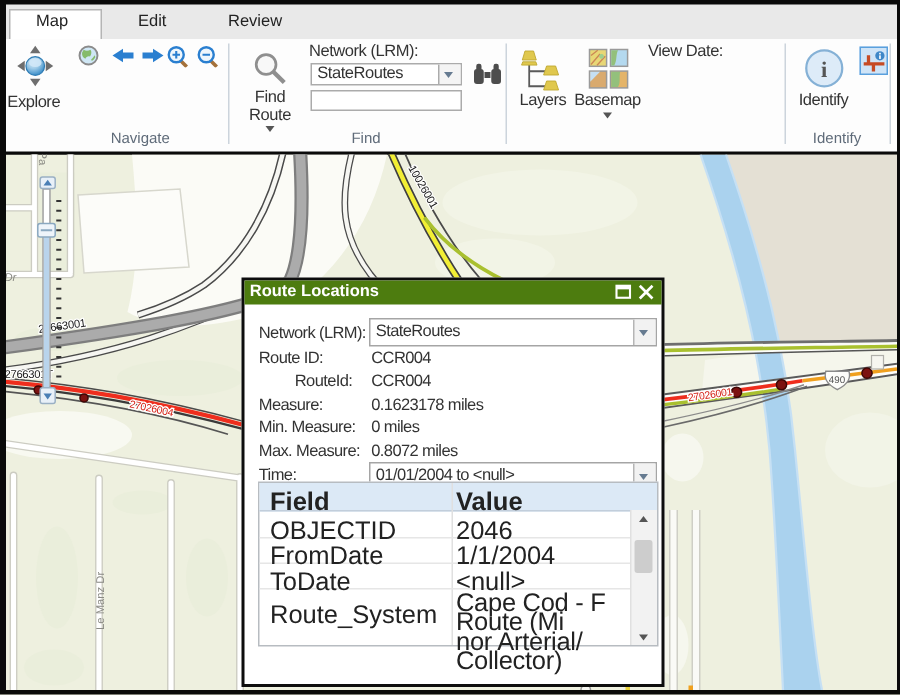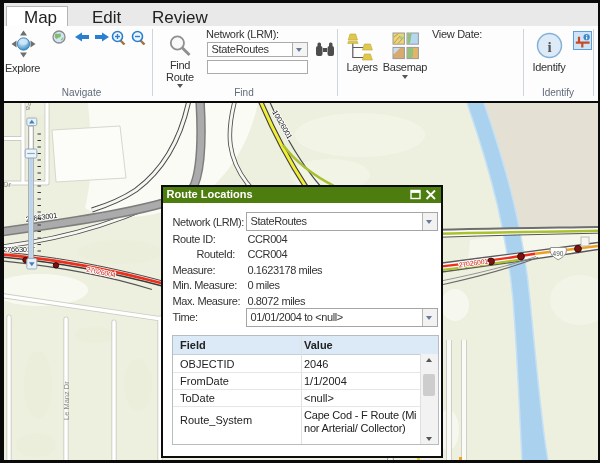--- a/index.html
+++ b/index.html
@@ -3,39 +3,39 @@
 <meta charset="utf-8">
 <style>
   html,body{margin:0;padding:0;}
   body{width:600px;height:463px;position:relative;background:#0a0a0a;overflow:hidden;
        font-family:"Liberation Sans",sans-serif;}
   .abs{position:absolute;}
   
   #tabbar{left:4px;top:3px;width:593.5px;height:22.5px;background:#e9e9e9;}
   #maptab{left:1.5px;top:2.5px;width:60px;height:20px;background:#fff;
           border:1px solid #b5b5b5;border-bottom:none;}
-  .tabtxt{font-size:17px;color:#222;}
+  .tabtxt{font-size:11px;color:#222;}
   
   #ribbon{left:4px;top:25.5px;width:593.5px;height:75px;background:#fdfdfd;}
   .glabel{top:61px;font-size:10px;color:#5f6b79;text-align:center;}
   .gsep{top:3px;width:1px;height:67px;background:#ccd4dc;}
   .itxt{font-size:11px;color:#333;letter-spacing:-0.3px;}
   .icen{font-size:11px;color:#333;text-align:center;letter-spacing:-0.3px;}
   .combo{background:#fff;border:1px solid #ababab;}
   .combo .btn{position:absolute;right:0;top:0;bottom:0;background:#f4f4f4;border-left:1px solid #ababab;}
   .carrow{position:absolute;width:0;height:0;border-left:3.5px solid transparent;
           border-right:3.5px solid transparent;border-top:4px solid #667b91;}
   
   #dlg{left:160.5px;top:184.5px;width:278px;height:269px;background:#fff;
        border:2px solid #0d0d0d;}
   #dlgtitle{left:0;top:0;width:100%;height:16.5px;background:#4d7c0f;}
   #dlgtitle span{position:absolute;left:4px;top:1px;font-size:11px;font-weight:bold;color:#fff;}
   .drow{font-size:11px;color:#333;letter-spacing:-0.4px;}
   .dcombo{background:#fff;border:1px solid #a5a5a5;}
-  #dtable{left:9.5px;top:148px;width:265px;height:108px;border:1px solid #b7bcc1;background:#fff;font-size:11px;color:#222;}
+  #dtable{left:9.5px;top:134px;width:265px;height:108px;border:1px solid #b7bcc1;background:#fff;font-size:17px;color:#222;}
 </style>
 </head>
 <body>
 
 <div id="tabbar" class="abs">
   <div id="maptab" class="abs"></div>
   <div class="abs tabtxt" style="left:20px;top:5px;">Map</div>
   <div class="abs tabtxt" style="left:88px;top:5px;">Edit</div>
   <div class="abs tabtxt" style="left:148px;top:5px;">Review</div>
 </div>
@@ -83,21 +83,21 @@
       <line x1="66.5" y1="4" x2="66.5" y2="9" stroke="#2a7fd0" stroke-width="1.4"></line>
     </g>
 
     <g>
       <line x1="89.5" y1="10.5" x2="93.5" y2="14.5" stroke="#a4713a" stroke-width="2.4"></line>
       <circle cx="86.5" cy="6.5" r="5" fill="#eef6fc" stroke="#2a7fd0" stroke-width="1.6"></circle>
       <line x1="84" y1="6.5" x2="89" y2="6.5" stroke="#2a7fd0" stroke-width="1.4"></line>
     </g>
   </svg>
 
-  <div class="abs glabel" style="left:4px;width:147px;">Navigate</div>
+  <div class="abs glabel" style="left:16px;width:147px;">Navigate</div>
 
   <svg class="abs" style="left:164px;top:6px;" width="28" height="26" viewBox="0 0 28 26">
     <circle cx="9.4" cy="11" r="6.6" fill="#f8f8f8" stroke="#8f8f8f" stroke-width="1.8"></circle>
     <line x1="14.2" y1="15.8" x2="21.5" y2="23" stroke="#8f8f8f" stroke-width="2.9"></line>
   </svg>
   <div class="abs icen" style="left:152px;top:34.5px;width:48px;line-height:11.5px;">Find<br>Route</div>
   <div class="abs" style="left:172.5px;top:58px;width:0;height:0;border-left:3.5px solid transparent;border-right:3.5px solid transparent;border-top:4px solid #555;"></div>
 
   <div class="abs itxt" style="left:202px;top:2px;">Network (LRM):</div>
   <div class="abs combo" style="left:202.5px;top:16px;width:99px;height:13px;">

